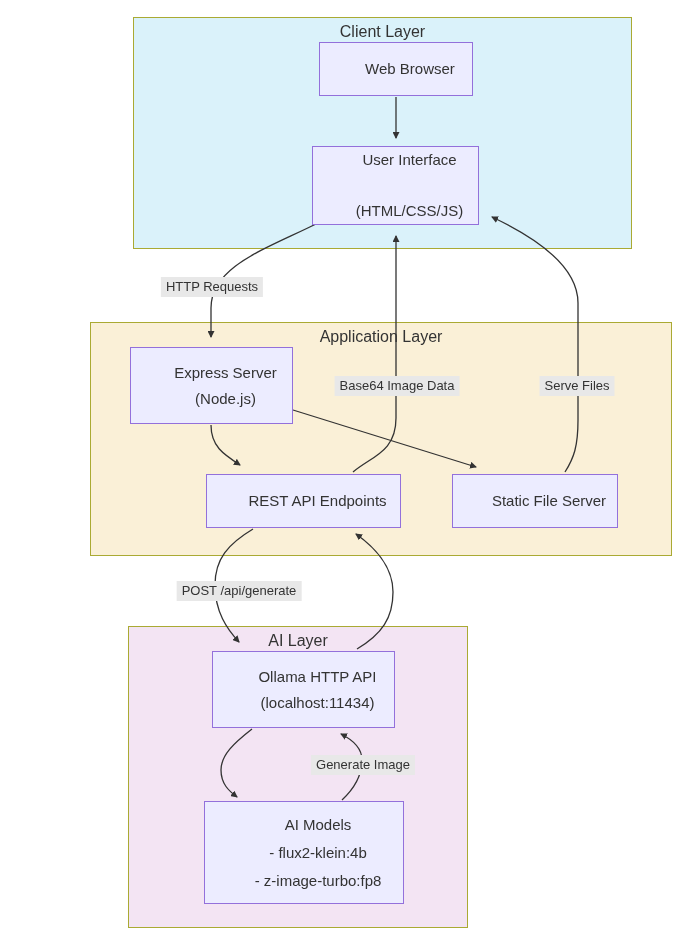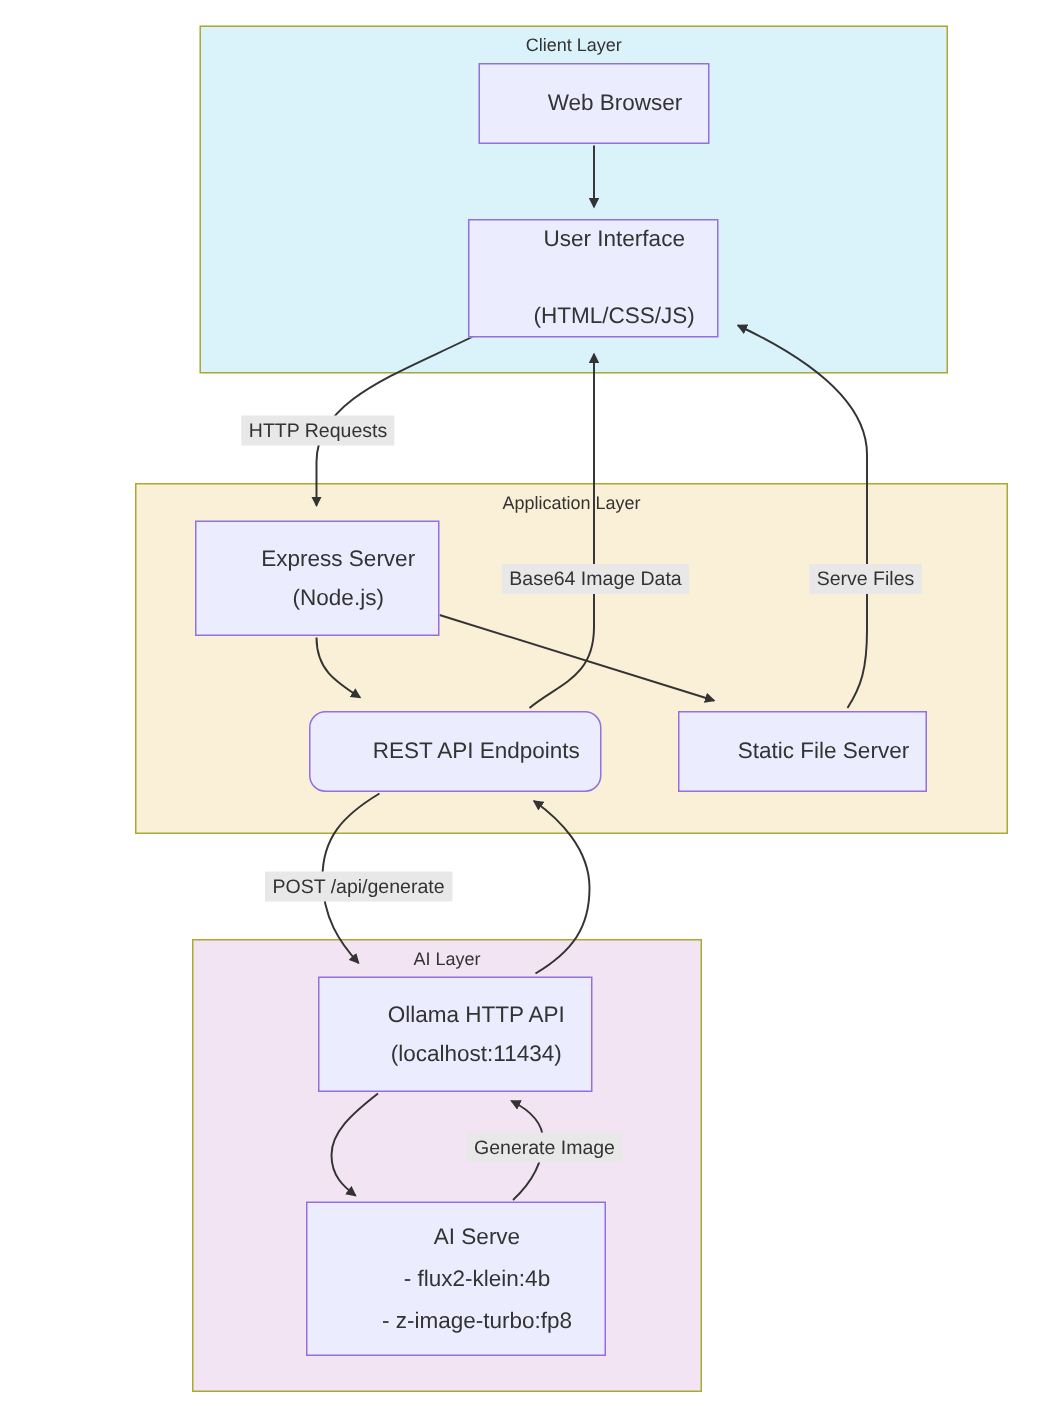--- a/index.html
+++ b/index.html
@@ -19,21 +19,21 @@
     border: 1px solid var(--cluster-border);
     z-index: 0;
   }
   #cluster-client      { left: 133px; top: 17px;  width: 497px; height: 230px; background: var(--client-bg); }
   #cluster-application { left: 90px;  top: 322px; width: 580px; height: 232px; background: var(--application-bg); }
   #cluster-ai          { left: 128px; top: 626px; width: 338px; height: 300px; background: var(--ai-bg); }
   .cluster-title {
     position: absolute;
     top: 5px; left: 0; right: 0;
     text-align: center;
-    font-size: 12px;
+    font-size: 16px;
     color: #333333;
   }
 
   
   #edges {
     position: absolute;
     left: 0; top: 0;
     width: 700px; height: 944px;
     z-index: 1;
   }
@@ -75,21 +75,21 @@
     font-size: 15px;
     line-height: 26px;
     color: #333333;
     z-index: 3;
     box-sizing: border-box;
     padding-left: 28px;
   }
   #node-web-browser        { left: 319px; top: 42px;  width: 154px; height: 54px; }
   #node-user-interface     { left: 312px; top: 146px; width: 167px; height: 79px; justify-content: space-between; }
   #node-express-server     { left: 130px; top: 347px; width: 163px; height: 77px; justify-content: center; }
-  #node-rest-api           { left: 206px; top: 474px; width: 195px; height: 54px; border-radius: 11px; }
+  #node-rest-api           { left: 206px; top: 474px; width: 195px; height: 54px; }
   #node-static-file-server { left: 452px; top: 474px; width: 166px; height: 54px; }
   #node-ollama             { left: 212px; top: 651px; width: 183px; height: 77px; }
   #node-ai-models          { left: 204px; top: 801px; width: 200px; height: 103px; line-height: 28px; }
 </style>
 </head>
 <body>
 
 <div id="canvas">
 
   <div class="cluster" id="cluster-client">
@@ -141,18 +141,18 @@
     <div>REST API Endpoints</div>
   </div>
   <div class="node" id="node-static-file-server">
     <div>Static File Server</div>
   </div>
   <div class="node" id="node-ollama">
     <div>Ollama HTTP API</div>
     <div>(localhost:11434)</div>
   </div>
   <div class="node" id="node-ai-models">
-    <div>AI Serve</div>
+    <div>AI Models</div>
     <div>- flux2-klein:4b</div>
     <div>- z-image-turbo:fp8</div>
   </div>
 
 </div>
 
 </body></html>

